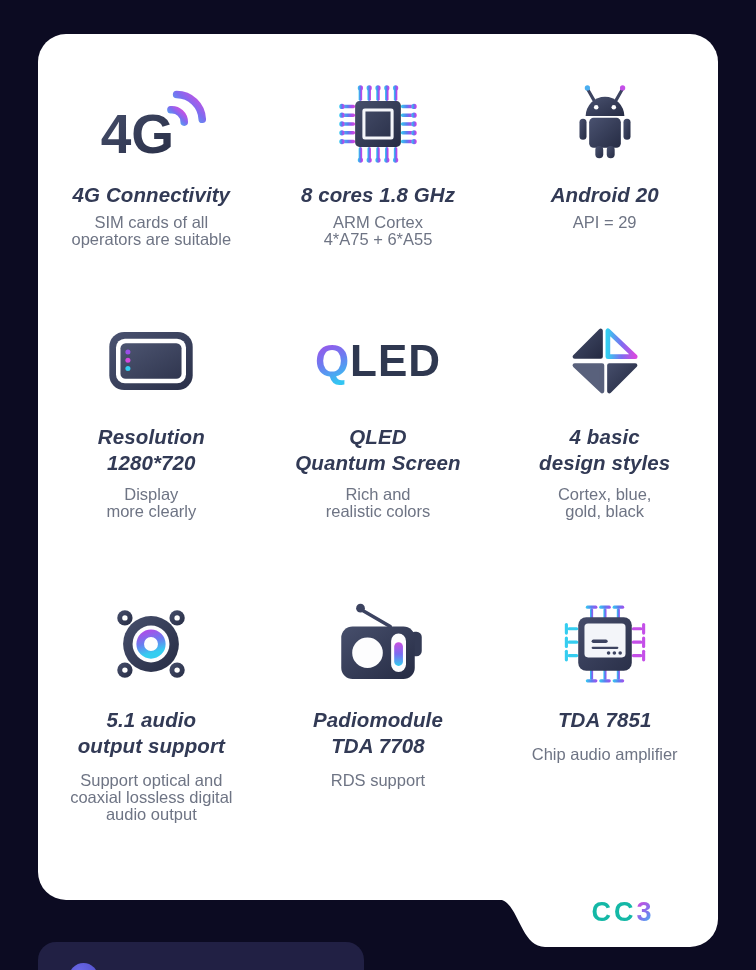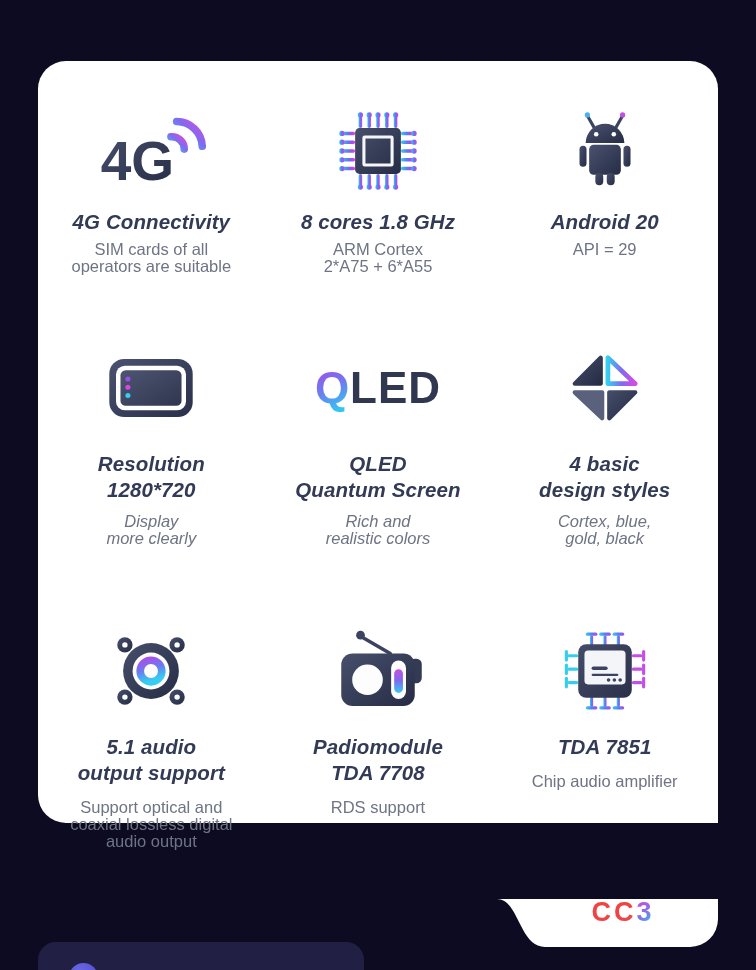--- a/index.html
+++ b/index.html
@@ -6,24 +6,23 @@
   body {
     width:756px; height:970px;
     background:#0c0b22;
     position:relative;
     overflow:hidden;
     font-family:"Liberation Sans", sans-serif;
     -webkit-font-smoothing:antialiased;
   }
   #card {
     position:absolute; left:38px; top:34px;
-    width:680px; height:762px;
+    width:680px; height:866px;
     background:#ffffff;
     border-radius:28px 28px 0 28px;
-    margin-top:27px;
   }
   #grid {
     position:absolute; left:0; top:0; width:680px;
     padding-top:46px;
     display:grid;
     grid-template-columns:repeat(3, 1fr);
     grid-template-rows:248px 270px auto;
   }
   .cell {
     display:flex; flex-direction:column;
@@ -35,37 +34,37 @@
   .r3 .icon-box { height:92px; margin-bottom:17px; }
   .title {
     font-size:20.5px; font-weight:bold; color:#323a55;
     line-height:26px; white-space:pre-line; letter-spacing:0.1px;font-style:italic;
   }
   .sub {
     font-size:16.5px; color:#6e7484;
     line-height:17px; white-space:pre-line;
   }
   .r1 .sub { margin-top:6px; }
-  .r2 .sub { margin-top:10px;font-style:italic; }
+  .r2 .sub { margin-top:10px; }
   .r3 .sub { margin-top:13px; }
   
   .qled { font-size:44px; font-weight:bold; letter-spacing:1px; color:#2f3850; line-height:1; }
   .qled .q {
     background:linear-gradient(155deg,#a050ea 12%,#6d7cf0 50%,#33c5f2 88%);
     -webkit-background-clip:text; background-clip:text;
     color:transparent;
   }
   
   #tab-svg { position:absolute; left:497px; top:899px; display:block; }
   #cc3-logo {
     position:absolute; left:583px; top:897px; width:80px; height:30px;
     display:flex; align-items:center; justify-content:center;
     font-size:27px; font-weight:bold; letter-spacing:3px; line-height:1;
   }
-  #cc3-logo .cc { color:#ef4444; }
+  #cc3-logo .cc { color:#14b8a6; }
   #cc3-logo .three {
     background:linear-gradient(135deg,#c44fe0 15%,#7a78ee 55%,#35cdf0 90%);
     -webkit-background-clip:text; background-clip:text; color:transparent;
   }
   
   #bottom-sheet {
     position:absolute; left:38px; top:942px;
     width:326px; height:28px;
     background:#212044;
     border-radius:18px 18px 0 0;
@@ -162,21 +161,21 @@
               <circle cx="91" cy="60" r="3"></circle>
             <rect x="76" y="68" width="15" height="4" rx="2"></rect>
               <circle cx="91" cy="70" r="3"></circle>
           </g>
           <rect x="24" y="24" width="52" height="52" rx="5" fill="url(#sl2)"></rect>
           <rect x="34" y="34" width="32" height="32" rx="1" fill="none" stroke="#f5f6fa" stroke-width="3.5"></rect>
         </svg>
       </div>
       <div class="title">8 cores 1.8 GHz</div>
       <div class="sub">ARM Cortex
-2*A75 + 6*A55</div>
+4*A75 + 6*A55</div>
     </div>
 
     <div class="cell r1">
       <div class="icon-box">
         <svg width="88" height="88" viewBox="0 0 100 100">
           <defs>
             <linearGradient id="sl3" x1="0" y1="0" x2="1" y2="1">
               <stop offset="0" stop-color="#4a5270"></stop>
                 <stop offset="1" stop-color="#262c44"></stop>
             </linearGradient>

